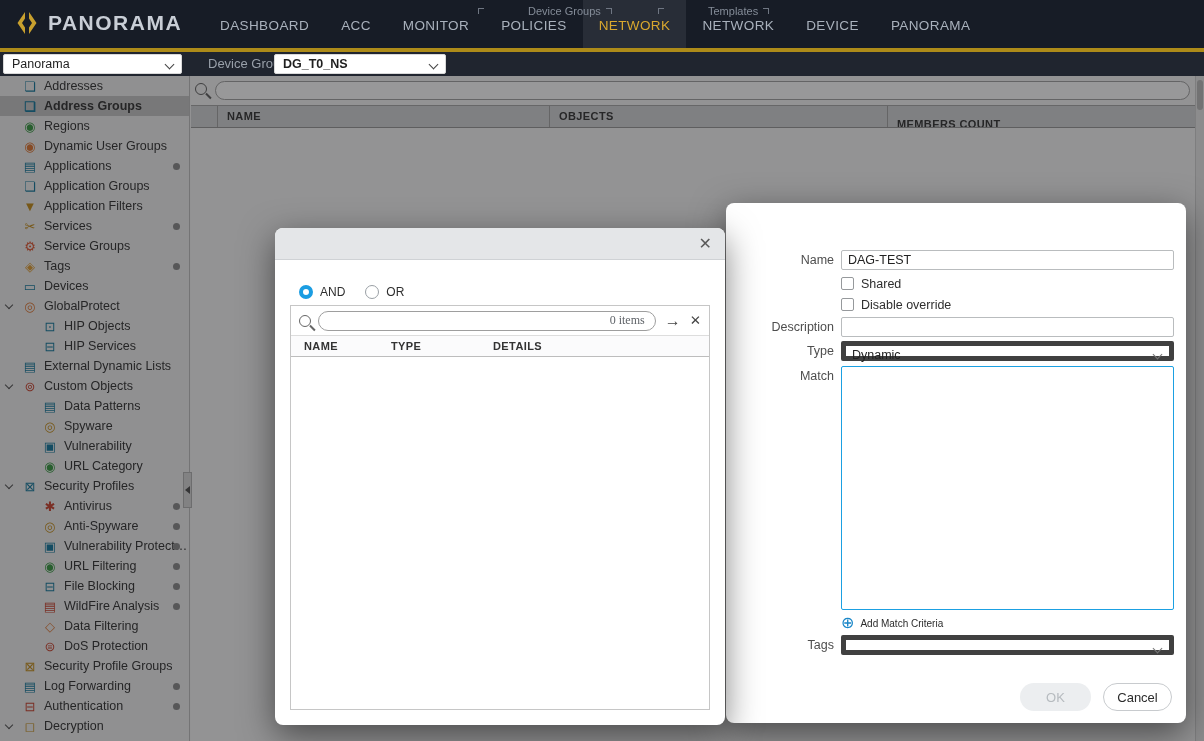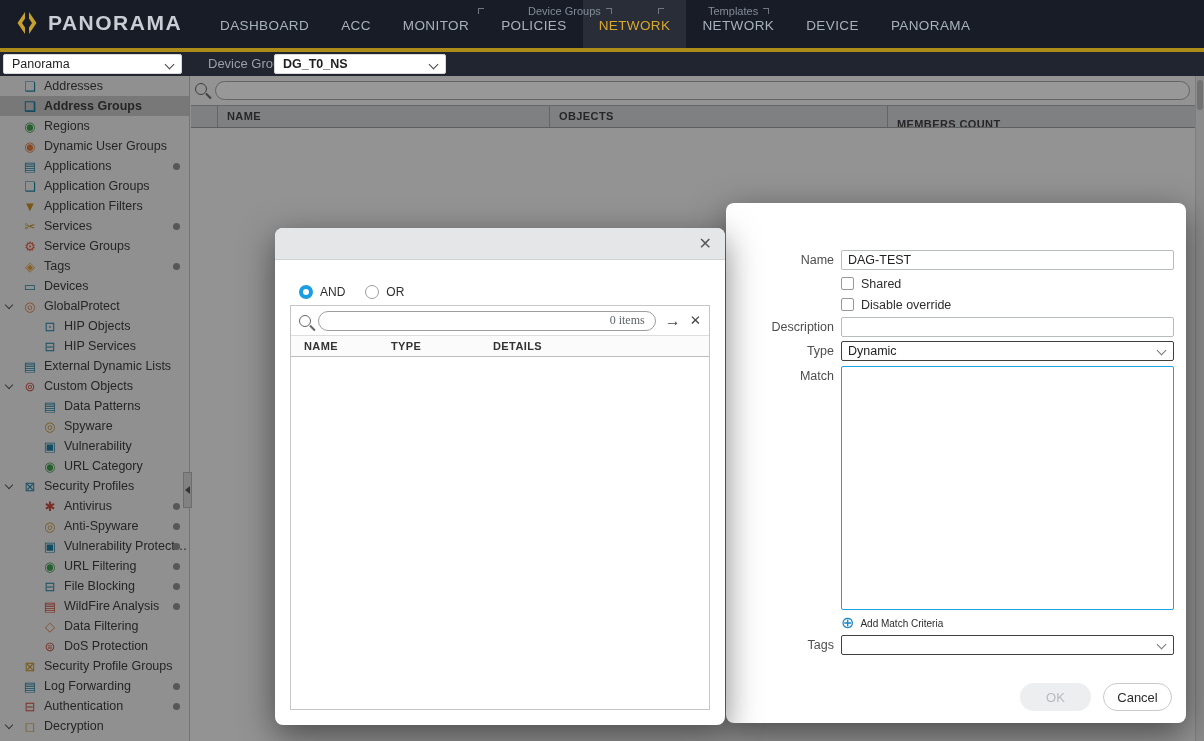--- a/index.html
+++ b/index.html
@@ -122,21 +122,21 @@
   #ag-help { position:absolute; right:40px; top:8px; width:17px; height:17px; border:1.5px solid #2F2F2F;
              border-radius:50%; color:#2F2F2F; font-size:11px; font-weight:bold; text-align:center;
              line-height:14px; cursor:pointer; }
   #ag-win { position:absolute; right:14px; top:10px; width:17px; height:13px;
             border:1.5px solid #8A8A8A; border-radius:2px; cursor:pointer; }
   #ag-win::before { content:""; position:absolute; left:1px; right:1px; top:1px; height:2px; background:#8A8A8A; }
   .f-label { position:absolute; left:0; width:108px; text-align:right; font-size:12.5px; color:#4E4E4E; }
   .inp { position:absolute; left:115px; width:333px; height:20px; border:1px solid #B9BCBE;
          border-radius:2px; font-size:12.5px; color:#222; padding:0 6px; font-family:inherit;
          background:#fff; outline:none; }
-  .fake-select { position:absolute; left:115px; width:333px; height:20px; border:1px solid #404040;
+  .fake-select { position:absolute; left:115px; width:333px; height:20px; border:5px solid #404040;
                  border-radius:2px; font-size:12.5px; color:#222; background:#fff; line-height:18px;
                  padding:0 6px; cursor:pointer; }
   .fake-select .sel-chev { top:5px; border-color:#777; }
   .cb { position:absolute; left:115px; width:13px; height:13px; border:1px solid #96999C;
         border-radius:2px; background:#fff; cursor:pointer; }
   .cb-lb { position:absolute; left:135px; font-size:12.5px; color:#2E2E2E; }
   #ag-match { position:absolute; left:115px; top:163px; width:333px; height:244px;
               border:1px solid #1BA0E2; border-radius:2px; resize:none; outline:none;
               font-family:inherit; font-size:12.5px; padding:4px 6px; }
   #ag-addmatch { position:absolute; left:115px; top:412px; display:flex; align-items:center;

